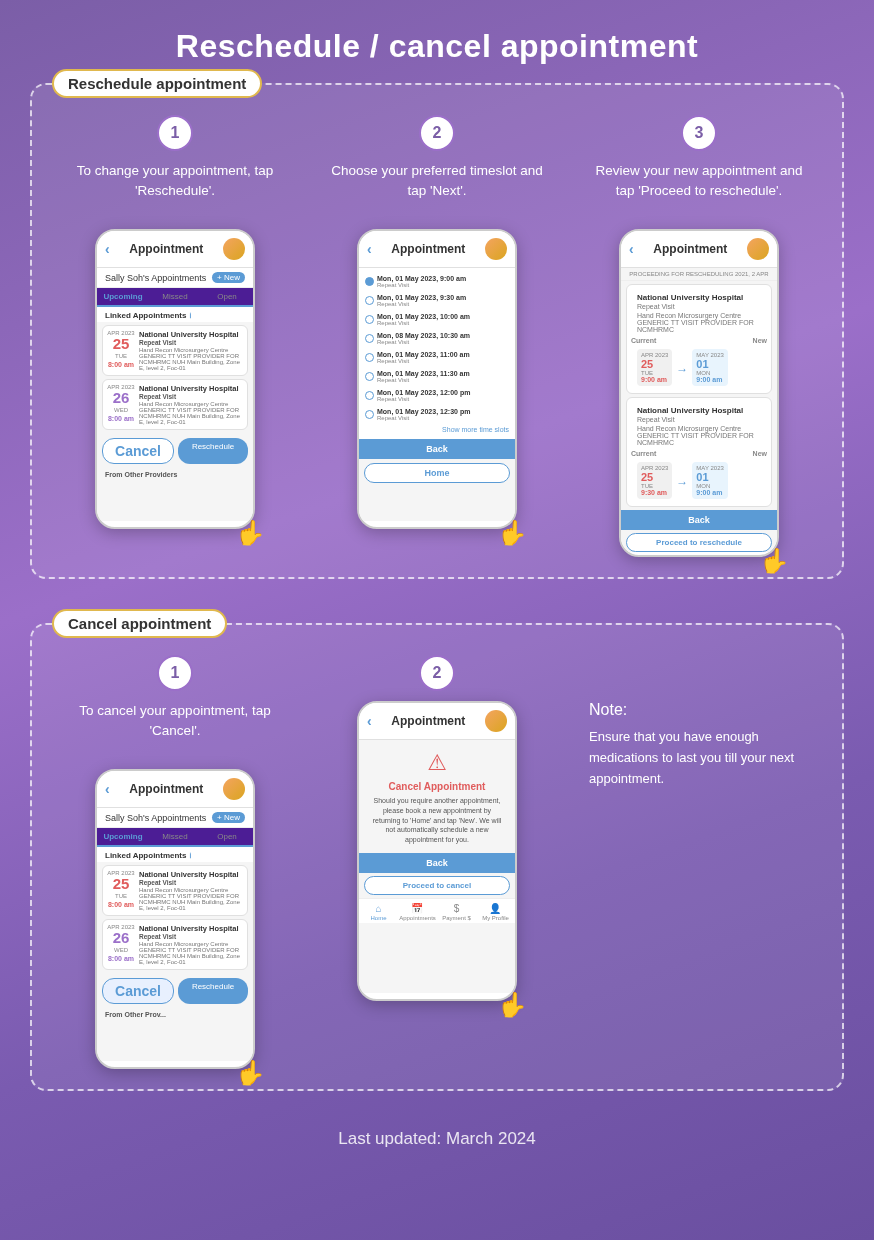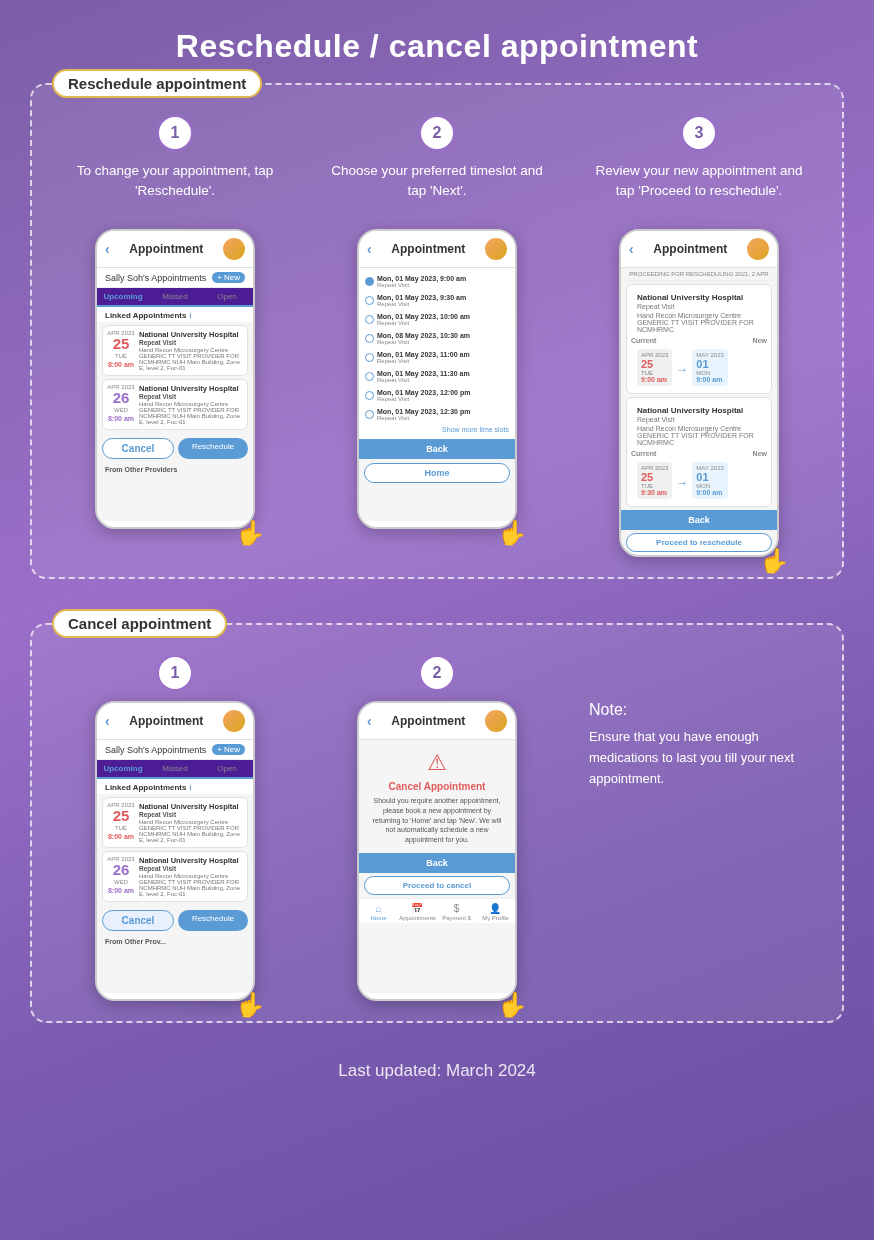--- a/index.html
+++ b/index.html
@@ -279,21 +279,21 @@
       display: flex;
       gap: 4px;
       padding: 5px 5px;
     }
 
     .btn-cancel {
       flex: 1;
       background: #fff;
       border: 1.5px solid #5b9bd5;
       color: #5b9bd5;
-      font-size: 10px;
+      font-size: 14px;
       border-radius: 12px;
       padding: 4px 2px;
       text-align: center;
       font-weight: 700;
     }
 
     .btn-cancel.highlighted {
       background: #e8f0fe;
       border-color: #5b9bd5;
     }
@@ -746,20 +746,21 @@
 </div>
 
 <div class="section-spacer"></div>
 
 <div class="section-container">
   <span class="section-label">Cancel appointment</span>
   <div class="steps-row">
 
     <div class="step step-with-hand">
       <div class="step-number-circle">1</div>
+      <div class="step-text">To cancel your appointment, tap 'Cancel'.</div>
 
       <div class="phone-mockup">
         <div class="phone-screen">
           <div class="phone-header">
             <span class="phone-header-back">‹</span>
             <span class="phone-header-title">Appointment</span>
             <div class="phone-avatar"></div>
           </div>
           <div class="sally-row">
             <span class="sally-name">Sally Soh's Appointments</span>

